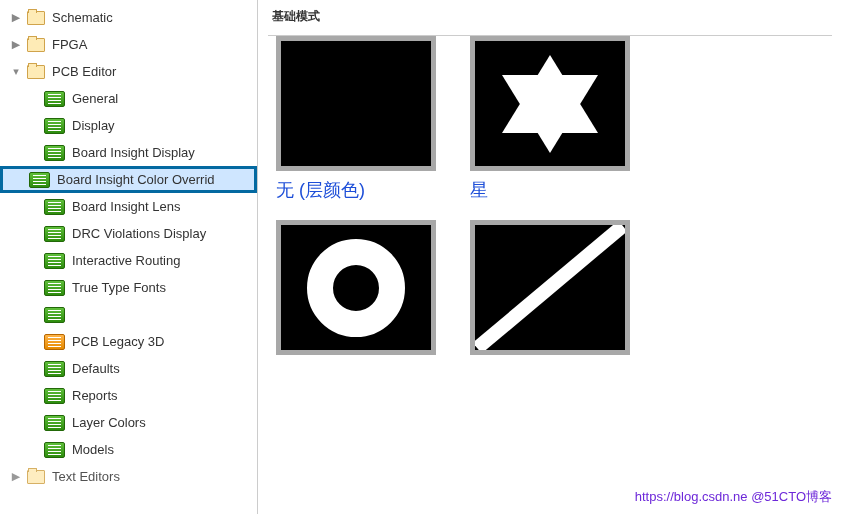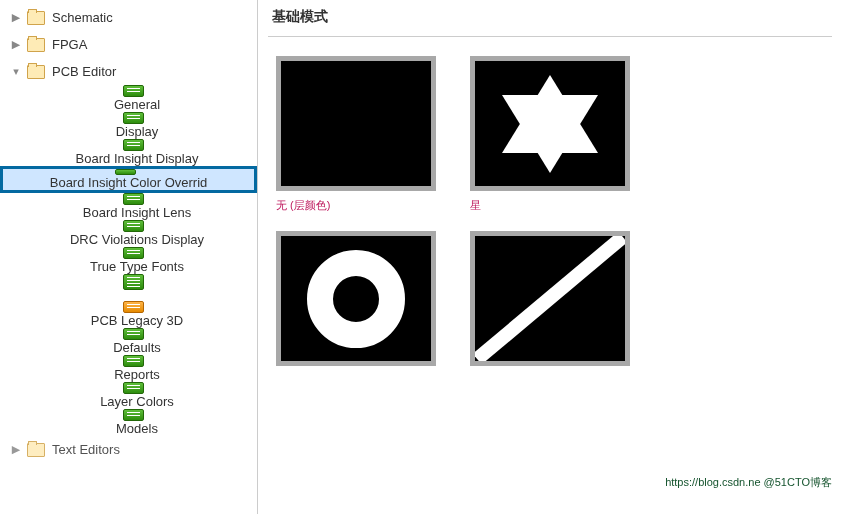--- a/index.html
+++ b/index.html
@@ -7,41 +7,41 @@
     .tree { width: 258px; height: 100%; background: #fff; border-right: 1px solid #ccc; padding-top: 4px; overflow: hidden; user-select: none; }
     .tree-item { display: flex; align-items: center; height: 27px; padding: 0 5px; font-size: 13px; color: #333; cursor: pointer; white-space: nowrap; }
     .tree-item.selected { background: #cfe6ff; border: 3px solid #0369a1; font-weight: normal; padding: 0 4px; height: 27px; }
     .exp { width: 22px; display: flex; justify-content: center; color: #888; font-size: 11px; }
     .exp-pad { width: 22px; }
     .folder { width: 18px; height: 14px; background: #feebb6; border: 1px solid #d0a34b; border-radius: 1px; margin-right: 7px; position: relative; }
     .folder::before { content:''; position:absolute; top:-3px; left:0; width:7px; height:3px; background:#feebb6; border:1px solid #d0a34b; border-bottom:none; border-radius:1px 1px 0 0;}
     .icn { width: 21px; height: 16px; background: linear-gradient(#5fbf3a,#2d8c0d); border: 1px solid #226808; border-radius: 2px; margin-right: 7px; position: relative; }
     .icn::after { content:''; position:absolute; inset:2px 3px; background: repeating-linear-gradient(#fff,#fff 1px,transparent 1px, transparent 3px);}
     .icn.orange { background: linear-gradient(#ffb447,#e68a00); border-color:#b66600;}
-    .indent-1 { padding-left: 22px; flex-direction: column; }
+    .indent-1 { padding-left: 22px; }
     .right { flex:1; background:#fff; padding: 0 10px; overflow:hidden; }
-    .section-hdr { font-size: 14px; font-weight: bold; color:#333; padding: 8px 4px 10px 4px; border-bottom:1px solid #ccc; margin-bottom:19px;}
+    .section-hdr { font-size: 12px; font-weight: bold; color:#333; padding: 8px 4px 10px 4px; border-bottom:1px solid #ccc; margin-bottom:0;}
     .grid { display:flex; flex-wrap: wrap; gap: 18px 32px; padding: 0 8px; }
     .tile { width: 162px; cursor:pointer; }
     .thumb { width: 160px; height: 135px; background:#000; border: 5px solid #a8a8a8; position:relative; overflow:hidden; }
     .thumb.sel-inner { border: 5px solid #a8a8a8; }
     .thumb.sel-inner::before { content:''; position:absolute; inset:0; border:5px solid #107de0; z-index:2;}
     .tile.sel .frame { position:absolute; top:-7px; left:-7px; right:-7px; bottom:29px; border:3px solid #ff1a1a; z-index:5; pointer-events:none;}
     .tile-wrap { position: relative; }
-    .cap { font-size: 11px; color:#be185d; padding-top: 7px; }
+    .cap { font-size: 18px; color:#1d4ed8; padding-top: 7px; }
     .star6 { position:absolute; left:50%; top:50%; transform:translate(-50%,-50%); }
     .star6::before, .star6::after { content:''; position:absolute; left:-48px; width:0; height:0; border-left:48px solid transparent; border-right:48px solid transparent;}
     .star6::before { border-bottom:78px solid #fff; top:-49px;}
     .star6::after { border-top:78px solid #fff; top:-29px;}
     .sq1{position:absolute;width:57px;height:52px;background:#fff;left:14px;top:10px;}
     .sq2{position:absolute;width:57px;height:52px;background:#fff;right:14px;bottom:10px;}
     .ring{position:absolute;left:50%;top:50%;width:98px;height:98px;border:26px solid #fff;border-radius:50%;transform:translate(-50%,-50%);}
     .diag{position:absolute;width:190px;height:14px;background:#fff;left:-20px;top:55px;transform:rotate(-40deg);}
     .solid-white{position:absolute;inset:0;background:#fff;}
-    .watermark{position:absolute;right:10px;bottom:24px;font-size:11px;color:#14532d;z-index:20;}
+    .watermark{position:absolute;right:10px;bottom:8px;font-size:13px;color:#6d28d9;z-index:20;}
   </style>
 </head>
 <body>
 
 <div class="tree">
   <div class="tree-item">
     <span class="exp">▶</span>
     <span class="folder"></span>
     <span>Schematic</span>
   </div>
@@ -78,20 +78,25 @@
     </div>
   <div class="tree-item indent-1">
       <span class="exp-pad"></span>
       <span class="icn"></span>
       <span>Board Insight Lens</span>
     </div>
   <div class="tree-item indent-1">
       <span class="exp-pad"></span>
       <span class="icn"></span>
       <span>DRC Violations Display</span>
+    </div>
+  <div class="tree-item indent-1">
+      <span class="exp-pad"></span>
+      <span class="icn"></span>
+      <span>Interactive Routing</span>
     </div>
   <div class="tree-item indent-1">
       <span class="exp-pad"></span>
       <span class="icn"></span>
       <span>True Type Fonts</span>
     </div>
   <div class="tree-item indent-1">
       <span class="exp-pad"></span>
       <span class="icn"></span>
     </div>

